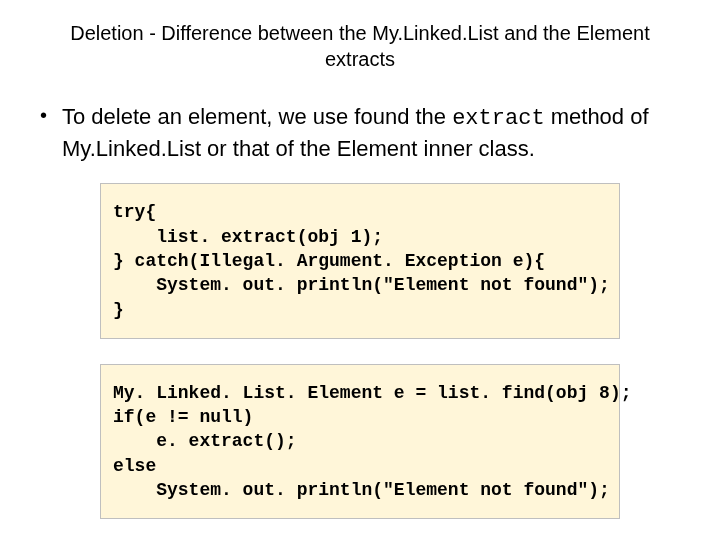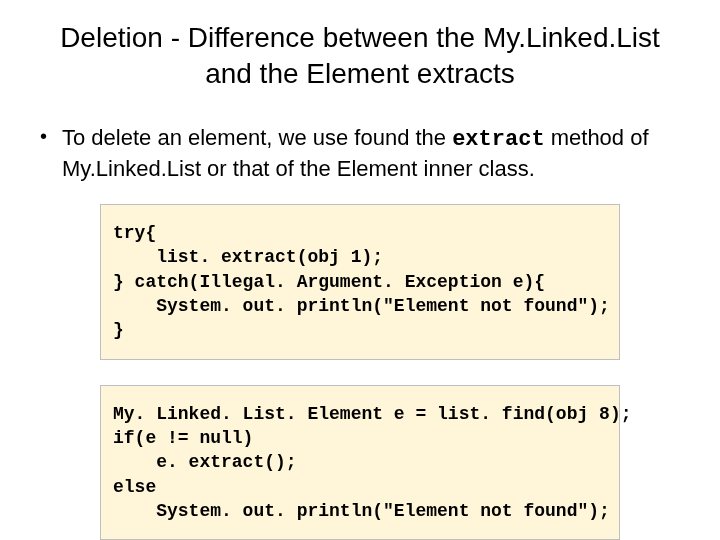--- a/index.html
+++ b/index.html
@@ -6,21 +6,21 @@
   body {
     width: 720px;
     height: 540px;
     background: #ffffff;
     font-family: Arial, Helvetica, sans-serif;
     padding: 20px 30px;
     color: #000;
   }
   .title {
     text-align: center;
-    font-size: 28px;
+    font-size: 20px;
     font-weight: normal;
     margin-bottom: 30px;
     line-height: 1.3;
     padding: 0 20px;
   }
   .bullet-row {
     display: flex;
     align-items: flex-start;
     margin-bottom: 20px;
     padding: 0 10px;
@@ -29,21 +29,21 @@
     font-size: 20px;
     margin-right: 15px;
     margin-top: 2px;
   }
   .bullet-text {
     font-size: 22px;
     line-height: 1.35;
   }
   .mono-inline {
     font-family: "Courier New", Courier, monospace;
-    font-weight: bold;
+    font-weight: normal;
   }
   .codebox {
     background: #fff6d9;
     border: 1px solid #bfbfbf;
     margin: 15px 70px 25px 70px;
     padding: 16px 12px;
     font-family: "Courier New", Courier, monospace;
     font-weight: bold;
     font-size: 18px;
     line-height: 1.35;

